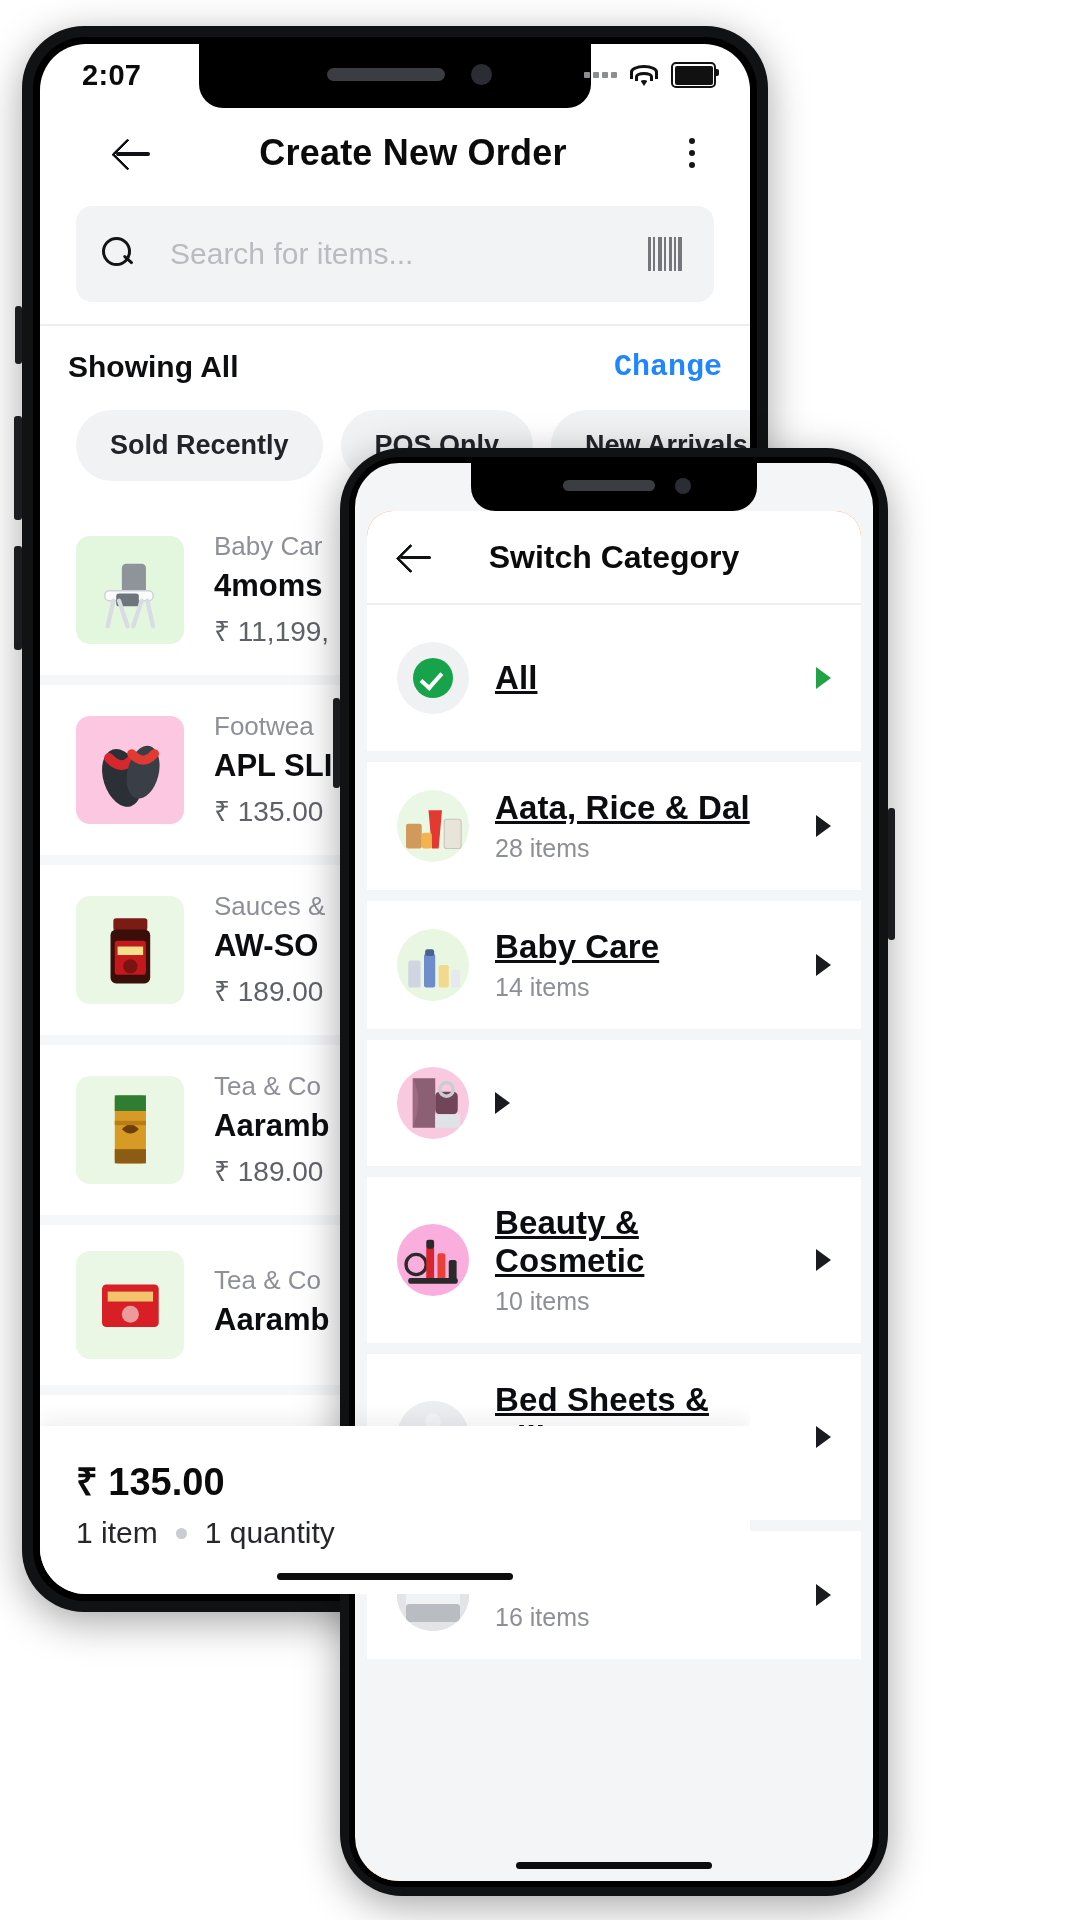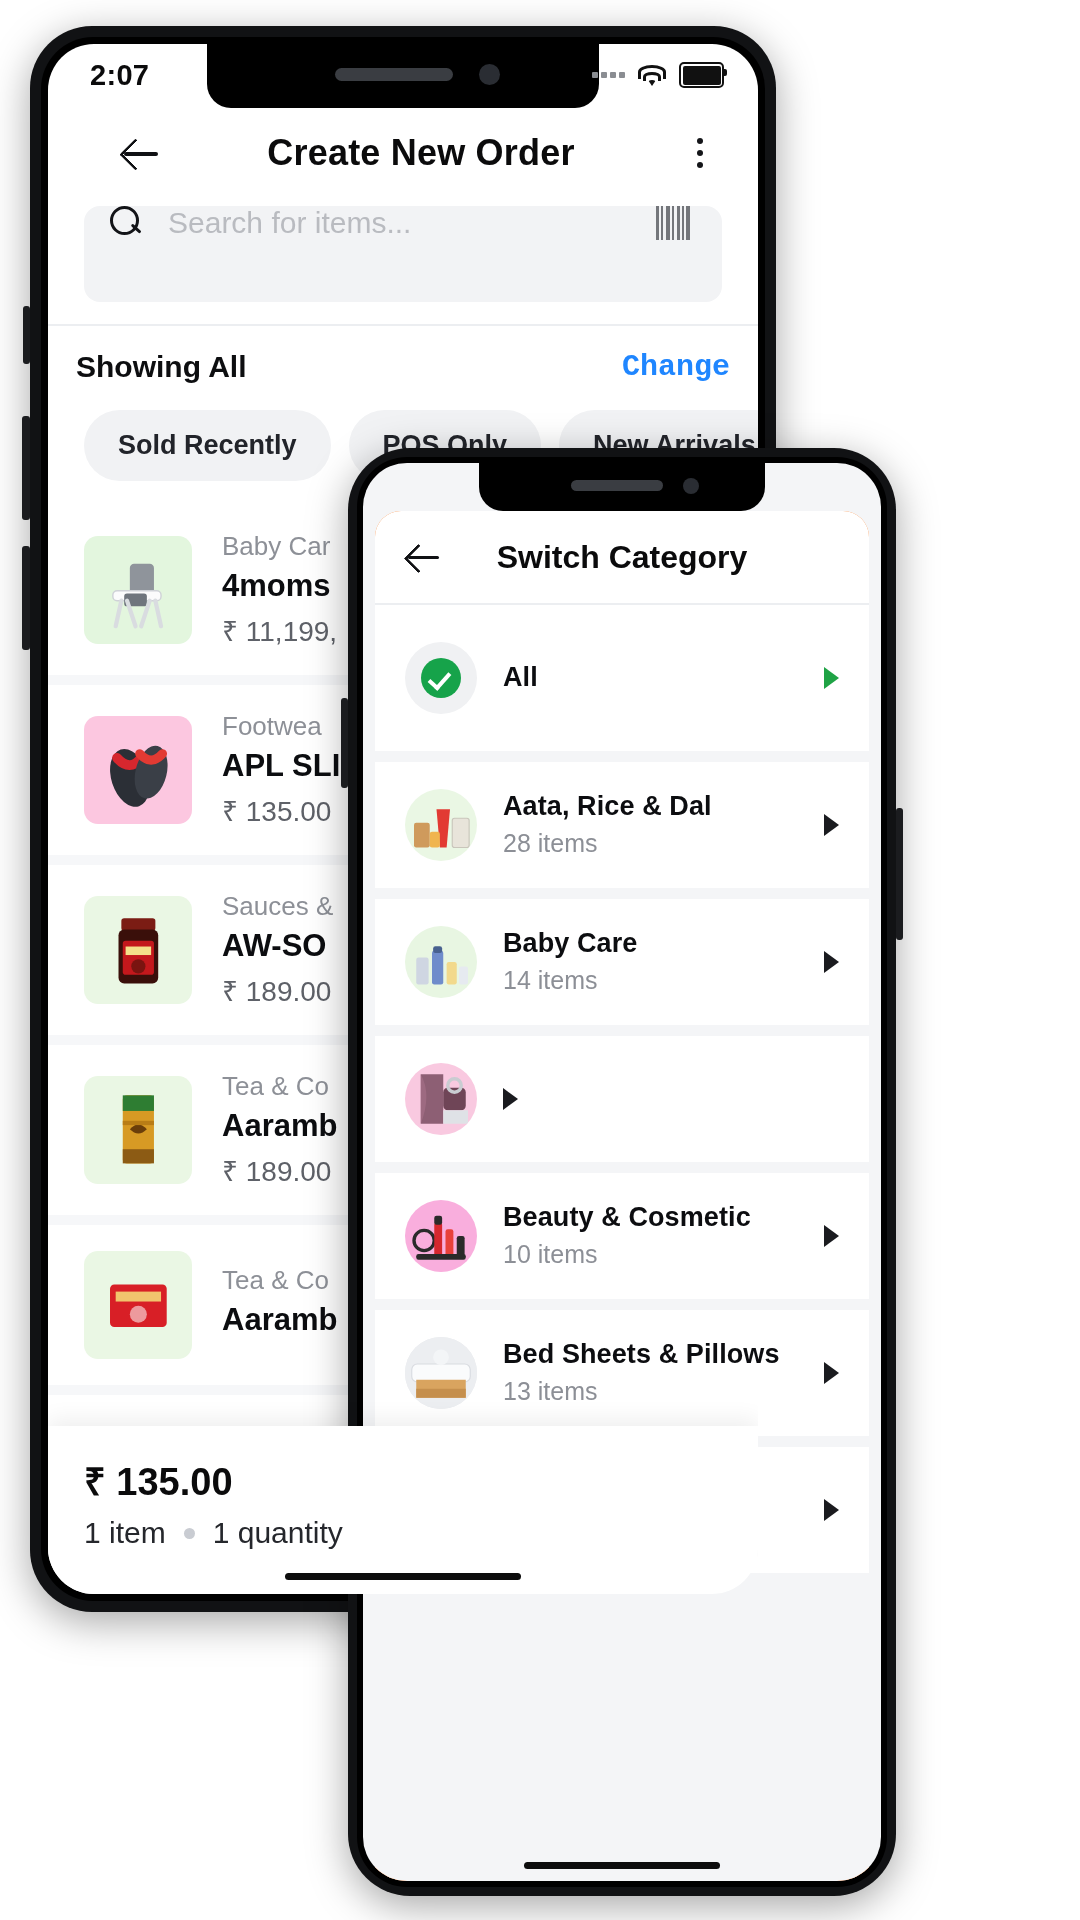--- a/index.html
+++ b/index.html
@@ -3,21 +3,21 @@
 <meta charset="utf-8">
 <style>
   html,body{margin:0;padding:0;}
   body{
     width:1080px;height:1920px;
     background:#ffffff;
     font-family:"Liberation Sans", sans-serif;
     overflow:hidden;
     position:relative;
   }
-  .stage{position:absolute;left:12px;top:0;width:876px;height:1920px;}
+  .stage{position:absolute;left:4px;top:0;width:876px;height:1920px;}
 
   
   .phone{position:absolute;border-radius:62px;background:#111214;
          box-shadow:0 10px 40px rgba(0,0,0,.35);}
   .phone .bezel{position:absolute;inset:11px;border-radius:52px;background:#000;}
   .phone .screen{position:absolute;inset:18px;border-radius:46px;background:#ffffff;overflow:hidden;}
 
   
   .btn-side{position:absolute;background:#1b1c1f;border-radius:3px;}
 
@@ -56,21 +56,21 @@
   .appbar{height:94px;display:flex;align-items:center;padding:0 36px;position:relative;margin-left:36px;}
   .arrow-back{width:44px;height:44px;position:relative;cursor:pointer;flex:none;}
   .arrow-back::before{content:"";position:absolute;left:4px;top:21px;width:34px;height:3.6px;background:#101114;border-radius:2px;}
   .arrow-back::after{content:"";position:absolute;left:4px;top:12px;width:20px;height:20px;
      border-left:3.6px solid #101114;border-bottom:3.6px solid #101114;transform:rotate(45deg);border-radius:2px;}
   .appbar-title{position:absolute;left:0;right:0;text-align:center;font-size:36px;font-weight:700;color:#0b0b0c;letter-spacing:.2px;pointer-events:none;}
   .kebab{margin-left:auto;width:44px;height:44px;display:flex;flex-direction:column;align-items:center;justify-content:center;gap:5.5px;cursor:pointer;z-index:5;}
   .kebab i{width:6.5px;height:6.5px;border-radius:50%;background:#141519;display:block;}
 
   .searchwrap{padding:6px 36px 22px;}
-  .searchbox{height:96px;background:#f2f3f5;border-radius:16px;display:flex;align-items:flex-start;padding:0 26px;gap:24px;}
+  .searchbox{height:96px;background:#f2f3f5;border-radius:16px;display:flex;align-items:center;padding:0 26px;gap:34px;}
   .mag{width:34px;height:34px;position:relative;flex:none;}
   .mag::before{content:"";position:absolute;left:0;top:0;width:23px;height:23px;border:3.4px solid #131418;border-radius:50%;}
   .mag::after{content:"";position:absolute;left:20px;top:21px;width:12px;height:3.4px;background:#131418;border-radius:2px;transform:rotate(42deg);}
   .search-ph{font-size:30px;color:#b9bbc0;flex:1;}
   .barcode{width:40px;height:34px;display:flex;gap:2.4px;align-items:stretch;opacity:.72;flex:none;}
   .barcode i{background:#44474d;display:block;}
 
   .divider{height:1.5px;background:#eceef1;}
 
   .showrow{display:flex;align-items:flex-end;justify-content:space-between;padding:24px 28px 16px;}
@@ -105,21 +105,21 @@
   .bappbar{height:92px;display:flex;align-items:center;padding:0 30px;position:relative;background:#fff;}
   .bappbar .arrow-back{width:40px;height:40px;}
   .bappbar .arrow-back::before{left:3px;top:19px;width:31px;height:3.4px;}
   .bappbar .arrow-back::after{left:3px;top:11px;width:18px;height:18px;border-left-width:3.4px;border-bottom-width:3.4px;}
   .bappbar-title{position:absolute;left:0;right:0;text-align:center;font-size:32px;font-weight:700;color:#0b0b0c;pointer-events:none;}
   .catlist{background:#f4f5f7;height:calc(100% - 92px);overflow:hidden;}
   .catrow{display:flex;align-items:center;gap:26px;padding:27px 30px;background:#fff;margin-bottom:11px;cursor:pointer;}
   .cthumb{width:72px;height:72px;border-radius:50%;flex:none;overflow:hidden;display:flex;align-items:center;justify-content:center;}
   .cthumb svg{width:100%;height:100%;}
   .ctext{flex:1;min-width:0;}
-  .cname{font-size:27px;font-weight:700;color:#0c0d10;letter-spacing:.1px;}
+  .cname{font-size:33px;font-weight:700;color:#0c0d10;letter-spacing:.1px;text-decoration:underline;}
   .ccount{font-size:25px;color:#8c8f96;margin-top:7px;}
   .caret{width:0;height:0;border-left:15px solid #1a1b1f;border-top:11px solid transparent;border-bottom:11px solid transparent;flex:none;}
   .caret.green{border-left-color:#1fa345;}
   .check-wrap{width:72px;height:72px;border-radius:50%;background:#f0f1f3;display:flex;align-items:center;justify-content:center;flex:none;}
   .check-circ{width:40px;height:40px;border-radius:50%;background:#16a34a;position:relative;}
   .check-circ::after{content:"";position:absolute;left:12px;top:10px;width:9px;height:17px;
      border-right:4px solid #fff;border-bottom:4px solid #fff;transform:rotate(42deg);}
 </style>
 </head>
 <body>

